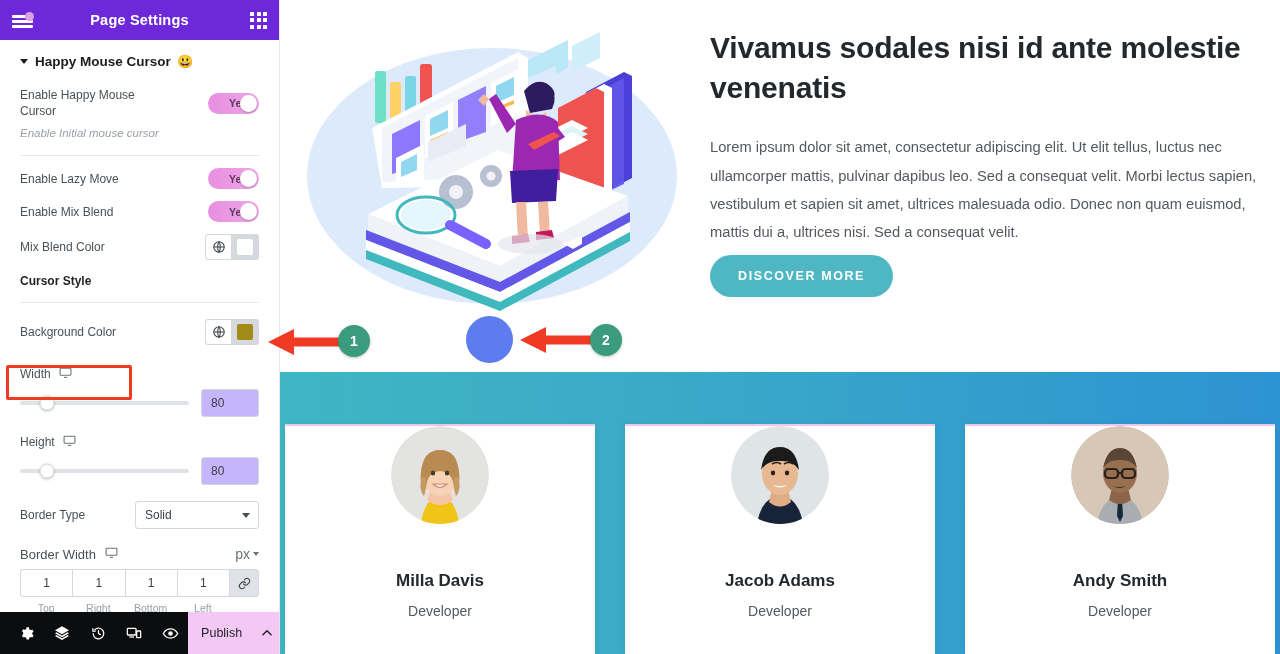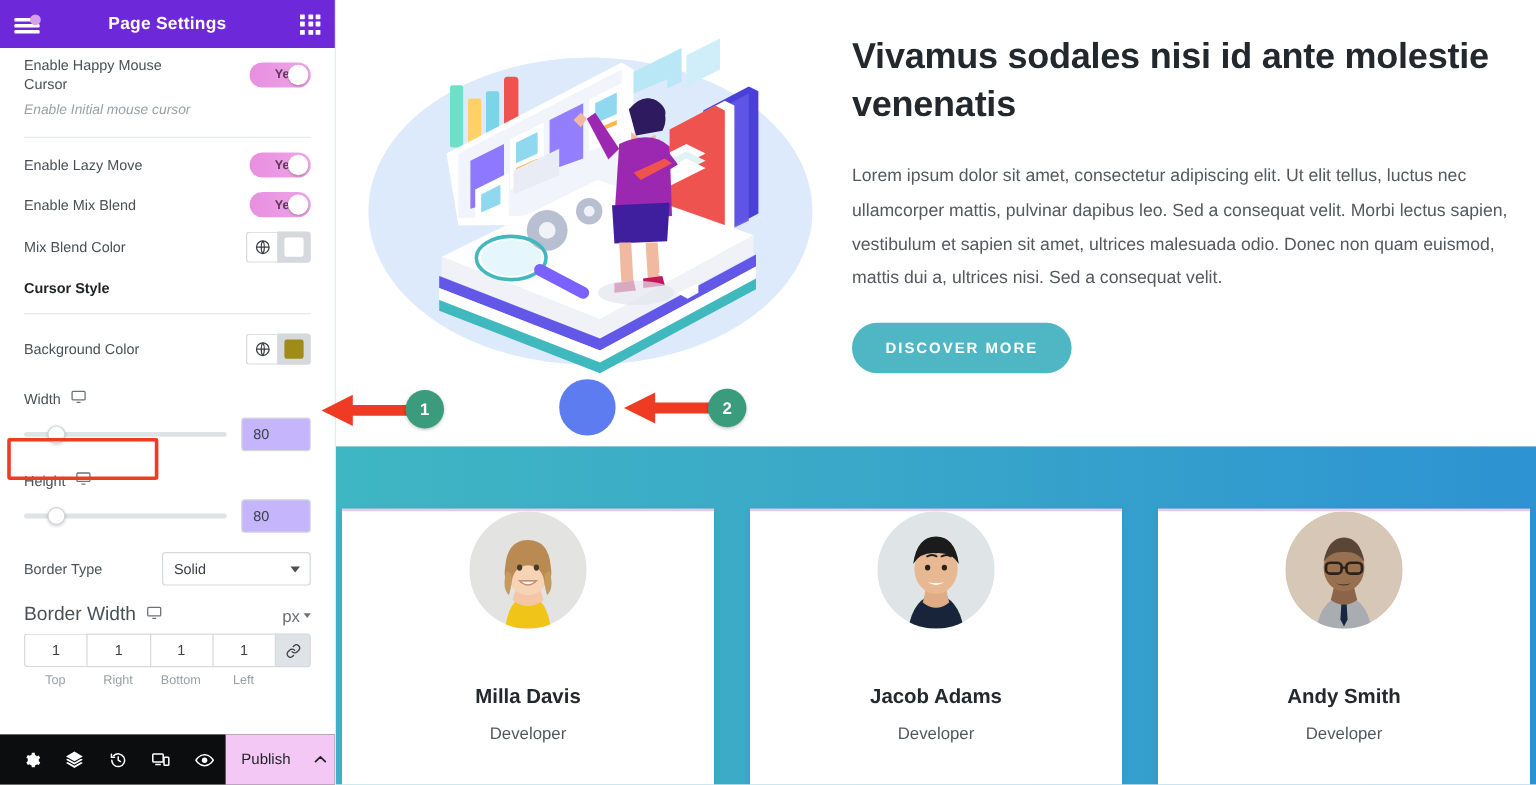--- a/index.html
+++ b/index.html
@@ -182,21 +182,21 @@
   #hero-illu { width: 420px; position: relative; flex: 0 0 420px; }
   #hero-text { flex: 1 1 auto; padding: 28px 10px 0 10px; }
   .hero-title {
     font-size: 30px; font-weight: bold; color: #23282d; line-height: 1.32;
     letter-spacing: -0.2px;
   }
   .hero-para {
     margin-top: 26px; font-size: 14.7px; color: #54595f; line-height: 1.93;
   }
   .discover {
-    margin-top: 22px; display: inline-flex; align-items: center; justify-content: center;
+    margin-top: 8px; display: inline-flex; align-items: center; justify-content: center;
     height: 42px; padding: 0 28px; border-radius: 21px;
     background: #4fb7c4; color: #fff; font-size: 12.5px; font-weight: bold;
     letter-spacing: 1.6px; cursor: pointer;
   }
 
   
   #band {
     position: absolute; left: 0; top: 372px; width: 1000px; height: 282px;
     background: linear-gradient(90deg, #3fb6c3 0%, #3aa9c8 40%, #2d93d2 100%);
   }
@@ -254,20 +254,25 @@
           <span></span>
         <span></span>
           <span></span>
           <span></span>
           <span></span>
       </div>
     </div>
 
     <div id="panel-body">
 
+      <div class="section-head">
+        <span class="caret-down"></span>
+        <span>Happy Mouse Cursor</span>
+        <span class="smiley">😃</span>
+      </div>
 
       <div class="row">
         <div class="row-label">Enable Happy Mouse Cursor</div>
         <div class="switch">
           <span class="lbl">Yes</span>
           <span class="knob"></span>
         </div>
       </div>
 
       <div class="hint">Enable Initial mouse cursor</div>
@@ -361,21 +366,21 @@
       <div class="row" style="padding-top:10px;">
         <div class="row-label">Border Type</div>
         <div class="select">
           <span>Solid</span>
           <span class="tri-down"></span>
         </div>
       </div>
 
       <div class="bw-head">
         <div class="bw-left">
-          <span class="t" style="font-size:16px;color:#495157;">Border Width</span>
+          <span class="t" style="font-size:13px;color:#495157;">Border Width</span>
           <span class="monitor-icon">
             <svg width="13" height="13" viewBox="0 0 24 24" fill="none" stroke="#6b7278" stroke-width="2">
               <rect x="2" y="4" width="20" height="13" rx="1.5"></rect>
                 <path d="M9 21h6"></path>
             </svg>
           </span>
         </div>
         <div class="unit">
           <span>px</span>
           <span class="chev"></span>

